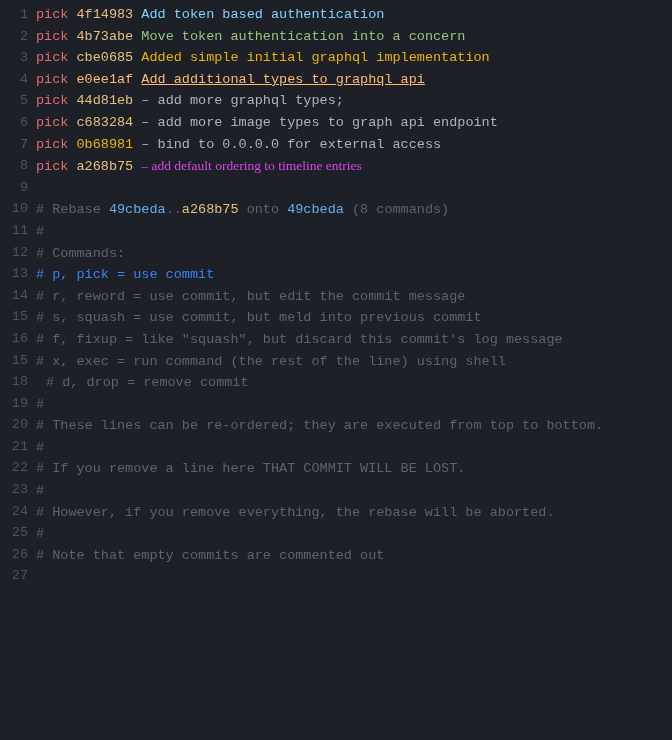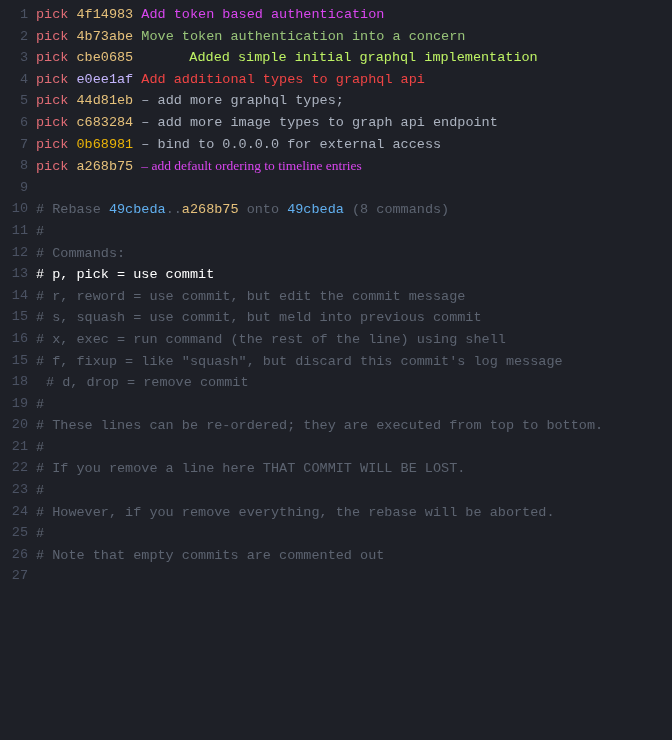--- a/index.html
+++ b/index.html
@@ -80,37 +80,37 @@
       <div class="line-number">20</div>
       <div class="line-number">21</div>
       <div class="line-number">22</div>
       <div class="line-number">23</div>
       <div class="line-number">24</div>
       <div class="line-number">25</div>
       <div class="line-number">26</div>
       <div class="line-number">27</div>
     </div>
   <div class="code-lines" id="code-lines">
-      <div class="code-line"><span style="color: rgb(224, 108, 117);">pick</span><span style="color: rgb(171, 178, 191);"> </span><span style="color: rgb(229, 192, 123);">4f14983</span><span style="color: rgb(171, 178, 191);"> </span><span style="color: #d946ef;">Add token based authentication</span></div>
+      <div class="code-line"><span style="color: rgb(224, 108, 117);">pick</span><span style="color: rgb(171, 178, 191);"> </span><span style="color: rgb(229, 192, 123);">4f14983</span><span style="color: rgb(171, 178, 191);"> </span><span style="color: #7dd3fc;">Add token based authentication</span></div>
       <div class="code-line"><span style="color: rgb(224, 108, 117);">pick</span><span style="color: rgb(171, 178, 191);"> </span><span style="color: rgb(229, 192, 123);">4b73abe</span><span style="color: rgb(171, 178, 191);"> </span><span style="color: rgb(152, 195, 121);">Move token authentication into a concern</span></div>
-      <div class="code-line"><span style="color: rgb(224, 108, 117);">pick</span><span style="color: rgb(171, 178, 191);"> </span><span style="color: rgb(229, 192, 123);">cbe0685</span><span style="color: rgb(171, 178, 191);"> </span><span style="color: #bef264; margin-left: 48px;">Added simple initial graphql implementation</span></div>
-      <div class="code-line"><span style="color: rgb(224, 108, 117);">pick</span><span style="color: rgb(171, 178, 191);"> </span><span style="color: #c4b5fd;">e0ee1af</span><span style="color: rgb(171, 178, 191);"> </span><span style="color: #ef4444;">Add additional types to graphql api</span></div>
+      <div class="code-line"><span style="color: rgb(224, 108, 117);">pick</span><span style="color: rgb(171, 178, 191);"> </span><span style="color: rgb(229, 192, 123);">cbe0685</span><span style="color: rgb(171, 178, 191);"> </span><span style="color: #eab308;">Added simple initial graphql implementation</span></div>
+      <div class="code-line"><span style="color: rgb(224, 108, 117);">pick</span><span style="color: rgb(171, 178, 191);"> </span><span style="color: #fdba74;">e0ee1af</span><span style="color: rgb(171, 178, 191);"> </span><span style="color: #fdba74; text-decoration: underline;">Add additional types to graphql api</span></div>
       <div class="code-line"><span style="color: rgb(224, 108, 117);">pick</span><span style="color: rgb(171, 178, 191);"> </span><span style="color: rgb(229, 192, 123);">44d81eb</span><span style="color: rgb(171, 178, 191);"> </span><span style="color: rgb(171, 178, 191);">– add more graphql types;</span></div>
       <div class="code-line"><span style="color: rgb(224, 108, 117);">pick</span><span style="color: rgb(171, 178, 191);"> </span><span style="color: rgb(229, 192, 123); margin-top: 11px;">c683284</span><span style="color: rgb(171, 178, 191);"> </span><span style="color: rgb(171, 178, 191);">– add more image types to graph api endpoint</span></div>
       <div class="code-line"><span style="color: rgb(224, 108, 117);">pick</span><span style="color: rgb(171, 178, 191);"> </span><span style="color: #eab308;">0b68981</span><span style="color: rgb(171, 178, 191);"> </span><span style="color: rgb(171, 178, 191);">– bind to 0.0.0.0 for external access</span></div>
       <div class="code-line"><span style="color: rgb(224, 108, 117);">pick</span><span style="color: rgb(171, 178, 191);"> </span><span style="color: rgb(229, 192, 123);">a268b75</span><span style="color: rgb(171, 178, 191);"> </span><span style="color: #d946ef; font-family: Liberation Serif, serif;">– add default ordering to timeline entries</span></div>
       <div class="code-line"> </div>
       <div class="code-line"><span style="color: rgb(92, 99, 112);"># Rebase </span><span style="color: rgb(97, 175, 239);">49cbeda</span><span style="color: rgb(92, 99, 112);">..</span><span style="color: rgb(229, 192, 123);">a268b75</span><span style="color: rgb(92, 99, 112);"> onto </span><span style="color: rgb(97, 175, 239);">49cbeda</span><span style="color: rgb(92, 99, 112);"> (8 commands)</span></div>
       <div class="code-line"><span style="color: rgb(92, 99, 112);">#</span></div>
       <div class="code-line"><span style="color: rgb(92, 99, 112);"># Commands:</span></div>
-      <div class="code-line"><span style="color: #ffffff;"># p, pick = use commit</span></div>
+      <div class="code-line"><span style="color: #3b82f6;"># p, pick = use commit</span></div>
       <div class="code-line"><span style="color: rgb(92, 99, 112);"># r, reword = use commit, but edit the commit message</span></div>
       <div class="code-line"><span style="color: rgb(92, 99, 112);"># s, squash = use commit, but meld into previous commit</span></div>
+      <div class="code-line"><span style="color: rgb(92, 99, 112);"># f, fixup = like "squash", but discard this commit's log message</span></div>
       <div class="code-line"><span style="color: rgb(92, 99, 112);"># x, exec = run command (the rest of the line) using shell</span></div>
-      <div class="code-line"><span style="color: rgb(92, 99, 112);"># f, fixup = like "squash", but discard this commit's log message</span></div>
       <div class="code-line"><span style="color: rgb(92, 99, 112); margin-left: 10px;"># d, drop = remove commit</span></div>
       <div class="code-line"><span style="color: rgb(92, 99, 112);">#</span></div>
       <div class="code-line"><span style="color: rgb(92, 99, 112);"># These lines can be re-ordered; they are executed from top to bottom.</span></div>
       <div class="code-line"><span style="color: rgb(92, 99, 112);">#</span></div>
       <div class="code-line"><span style="color: rgb(92, 99, 112);"># If you remove a line here THAT COMMIT WILL BE LOST.</span></div>
       <div class="code-line"><span style="color: rgb(92, 99, 112);">#</span></div>
       <div class="code-line"><span style="color: rgb(92, 99, 112);"># However, if you remove everything, the rebase will be aborted.</span></div>
       <div class="code-line"><span style="color: rgb(92, 99, 112);">#</span></div>
       <div class="code-line"><span style="color: rgb(92, 99, 112);"># Note that empty commits are commented out</span></div>
     </div>

